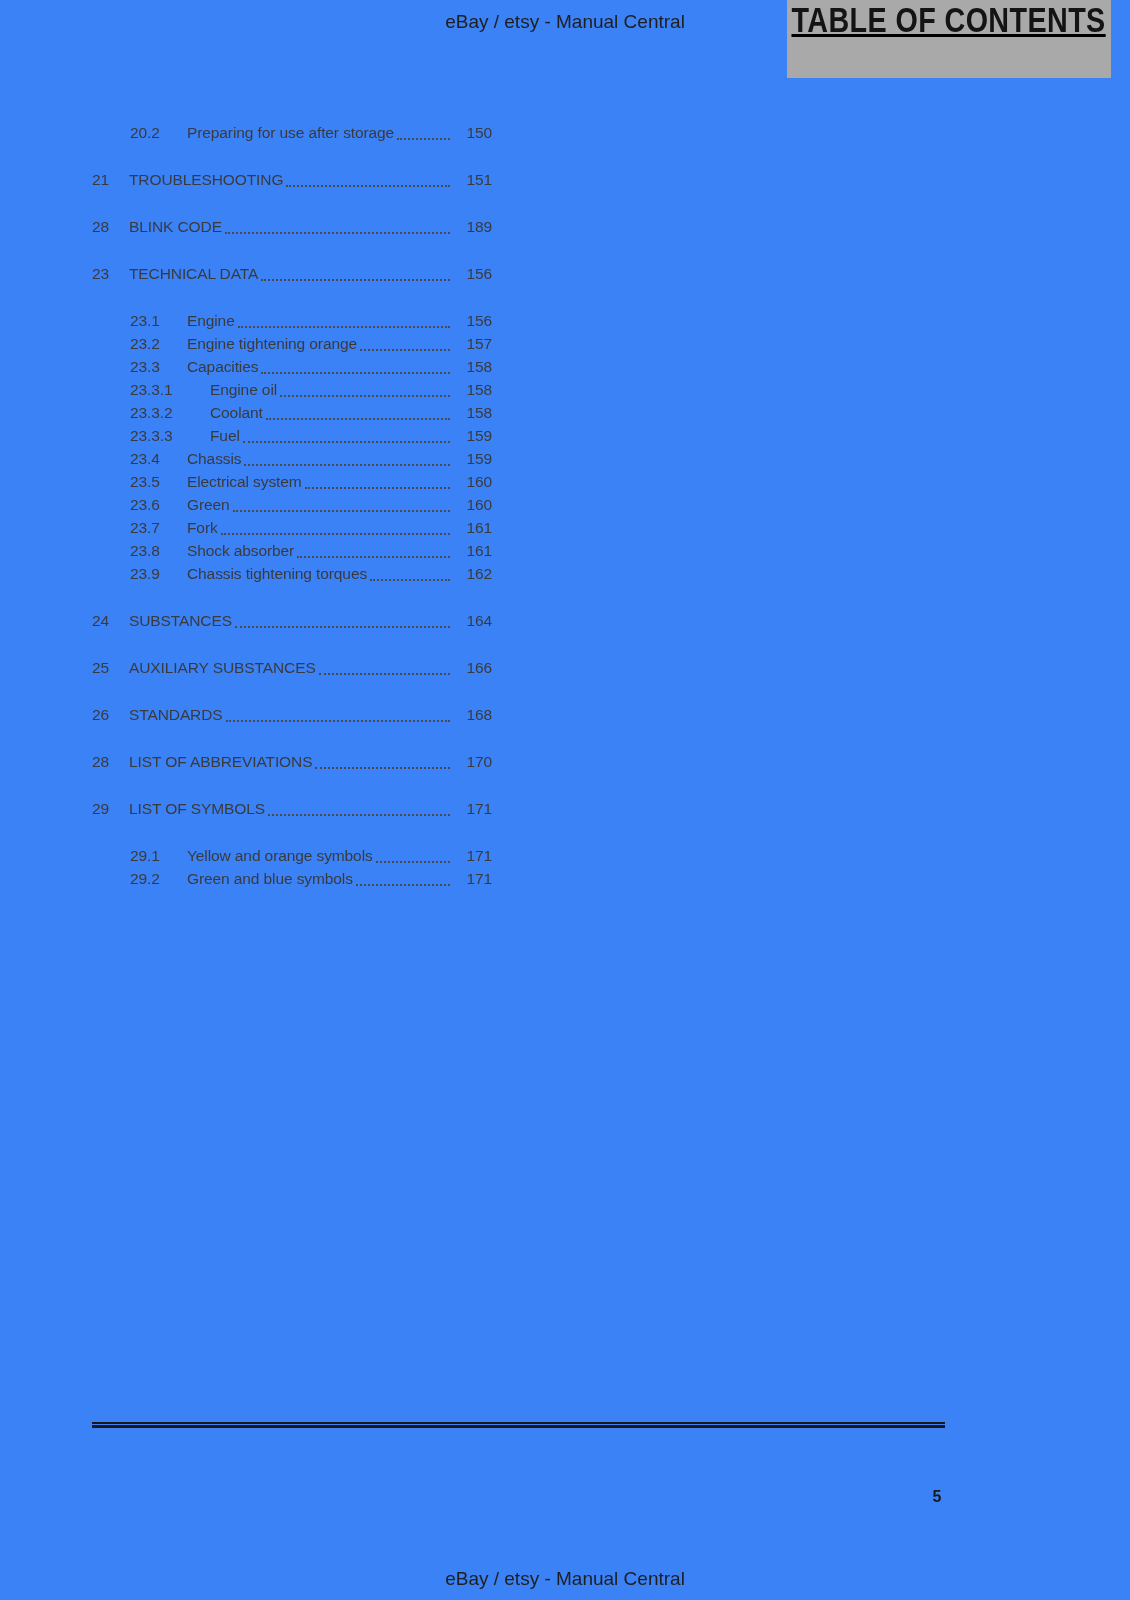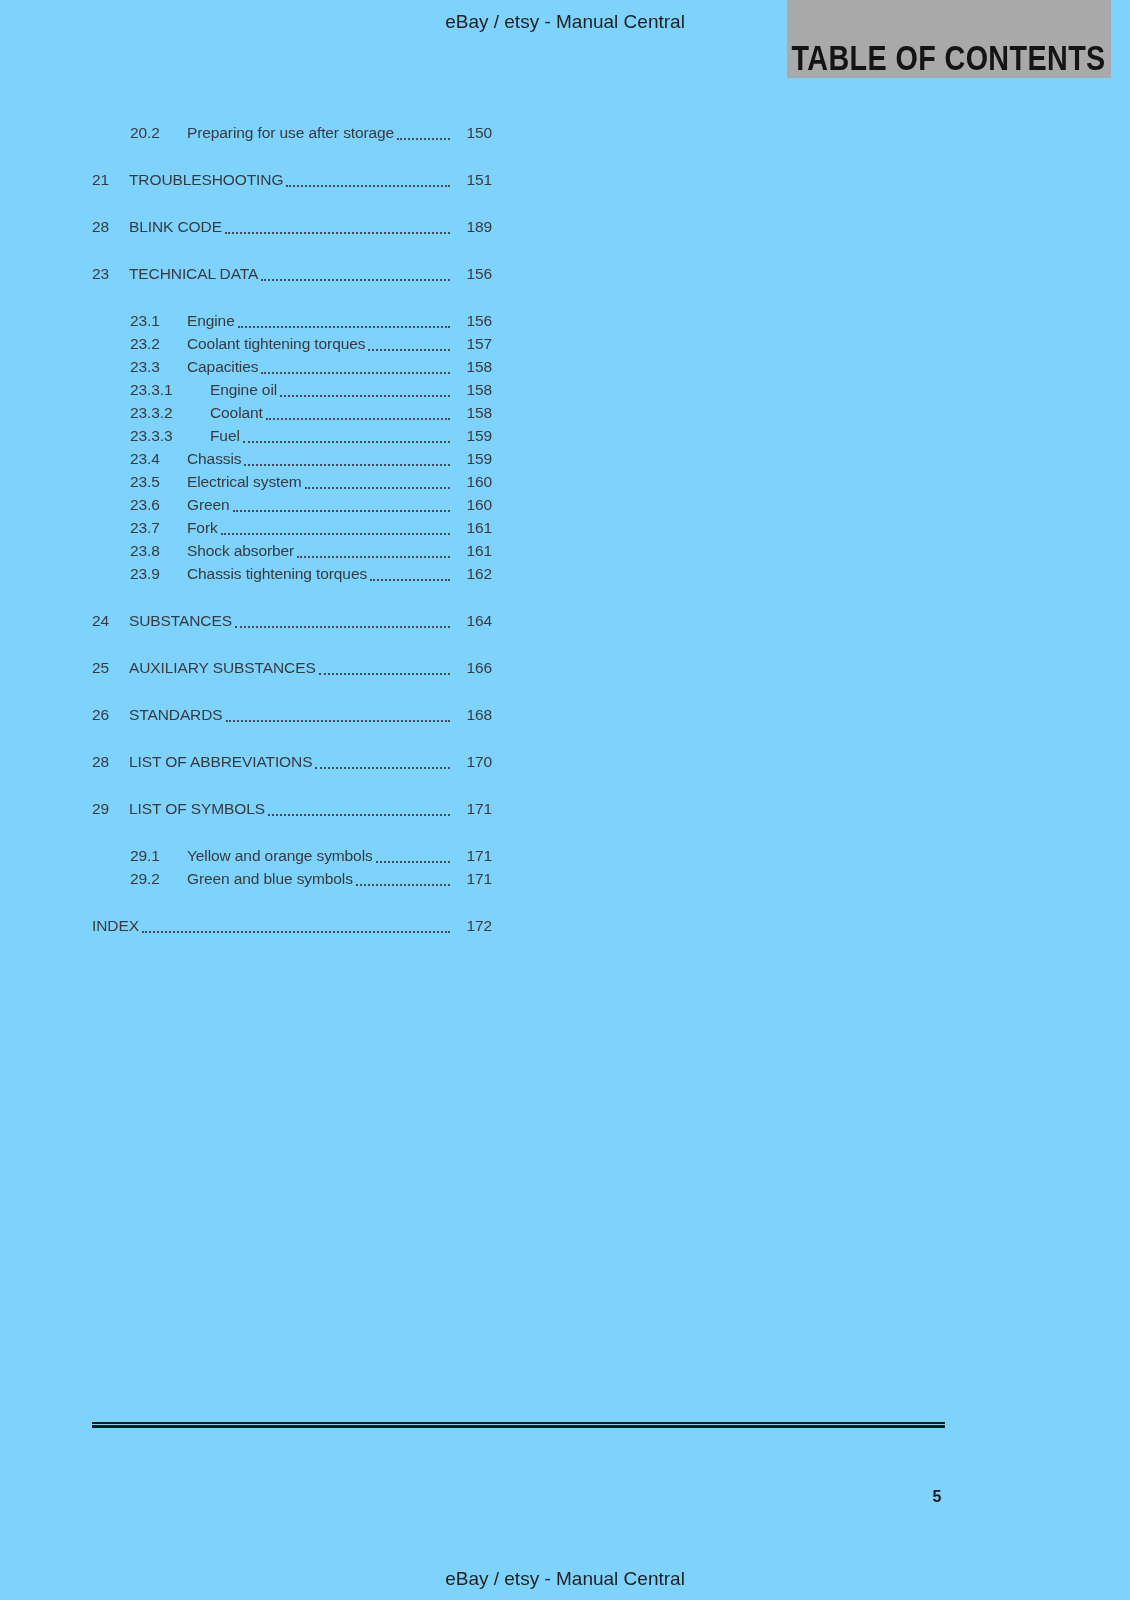--- a/index.html
+++ b/index.html
@@ -3,31 +3,31 @@
 <meta charset="utf-8">
 <style>
   :root{
     --heading-bg:#a9a9a9;
     --heading-text:#141414;
     --body-text:#3a3a3e;
     --rule-color:#191919;
   }
   html,body{margin:0;padding:0;background:#ffffff;}
   .page{
-    position:relative;width:1130px;height:1600px;background:#7dd3fc;
+    position:relative;width:1130px;height:1600px;background:#3b82f6;
     font-family:"Liberation Sans", sans-serif;overflow:hidden;
   }
   .doc-title-top{
     position:absolute;top:11px;left:0;width:100%;text-align:center;
     font-size:19px;color:#1f1f1f;
   }
   .toc-heading-box{
     position:absolute;left:787px;top:0;width:324px;height:78px;
     background:var(--heading-bg);
-    display:flex;align-items:flex-end;justify-content:center;
+    display:flex;align-items:flex-start;justify-content:center;text-decoration:underline;
   }
   .toc-heading-text{
     font-size:35px;font-weight:bold;color:var(--heading-text);
     transform:scaleX(0.82);white-space:nowrap;letter-spacing:0.5px;
   }
   .toc{
     position:absolute;left:92px;top:121px;width:400px;
   }
   .toc-row{
     display:flex;align-items:flex-end;
@@ -99,21 +99,21 @@
         <span class="page-num">156</span>
       </div>
       <div class="toc-row lvl2 mt">
         <span class="num">23.1</span>
         <span class="title">Engine</span>
         <span class="dots"></span>
         <span class="page-num">156</span>
       </div>
       <div class="toc-row lvl2">
         <span class="num">23.2</span>
-        <span class="title">Coolant tightening torques</span>
+        <span class="title">Engine tightening orange</span>
         <span class="dots"></span>
         <span class="page-num">157</span>
       </div>
       <div class="toc-row lvl2">
         <span class="num">23.3</span>
         <span class="title">Capacities</span>
         <span class="dots"></span>
         <span class="page-num">158</span>
       </div>
       <div class="toc-row lvl3">
@@ -205,25 +205,20 @@
         <span class="title">Yellow and orange symbols</span>
         <span class="dots"></span>
         <span class="page-num">171</span>
       </div>
       <div class="toc-row lvl2">
         <span class="num">29.2</span>
         <span class="title">Green and blue symbols</span>
         <span class="dots"></span>
         <span class="page-num">171</span>
       </div>
-      <div class="toc-row lvl1 mt">
-        <span class="title">INDEX</span>
-        <span class="dots"></span>
-        <span class="page-num">172</span>
-      </div>
     </div>
 
   <div class="footer-rule"></div>
 
   <div class="footer-page-num">5</div>
 
   <div class="doc-title-bottom">eBay / etsy - Manual Central</div>
 
 </div>
 

